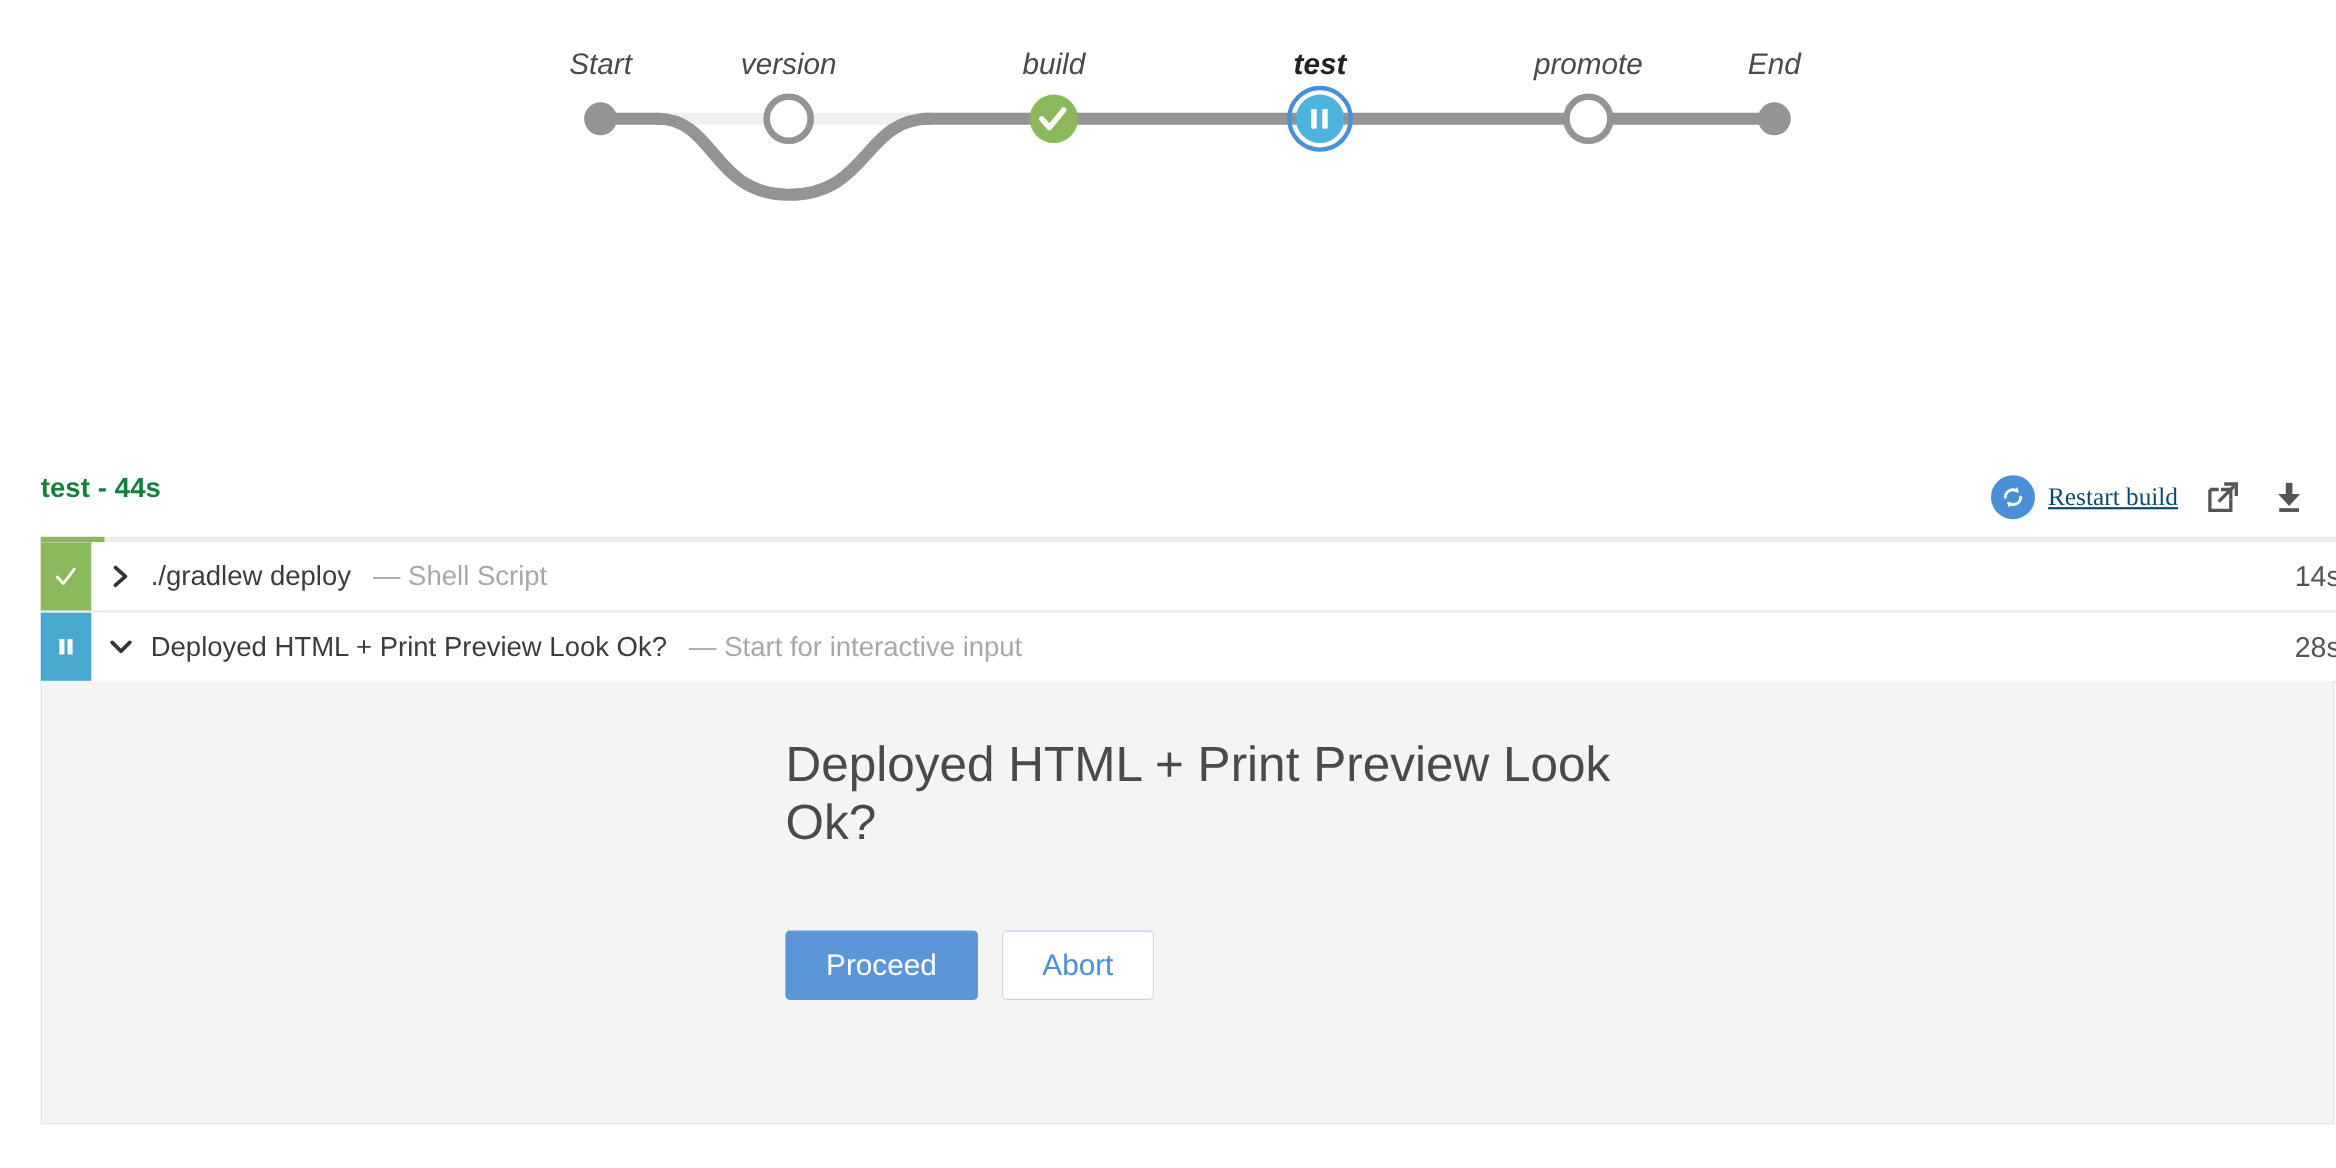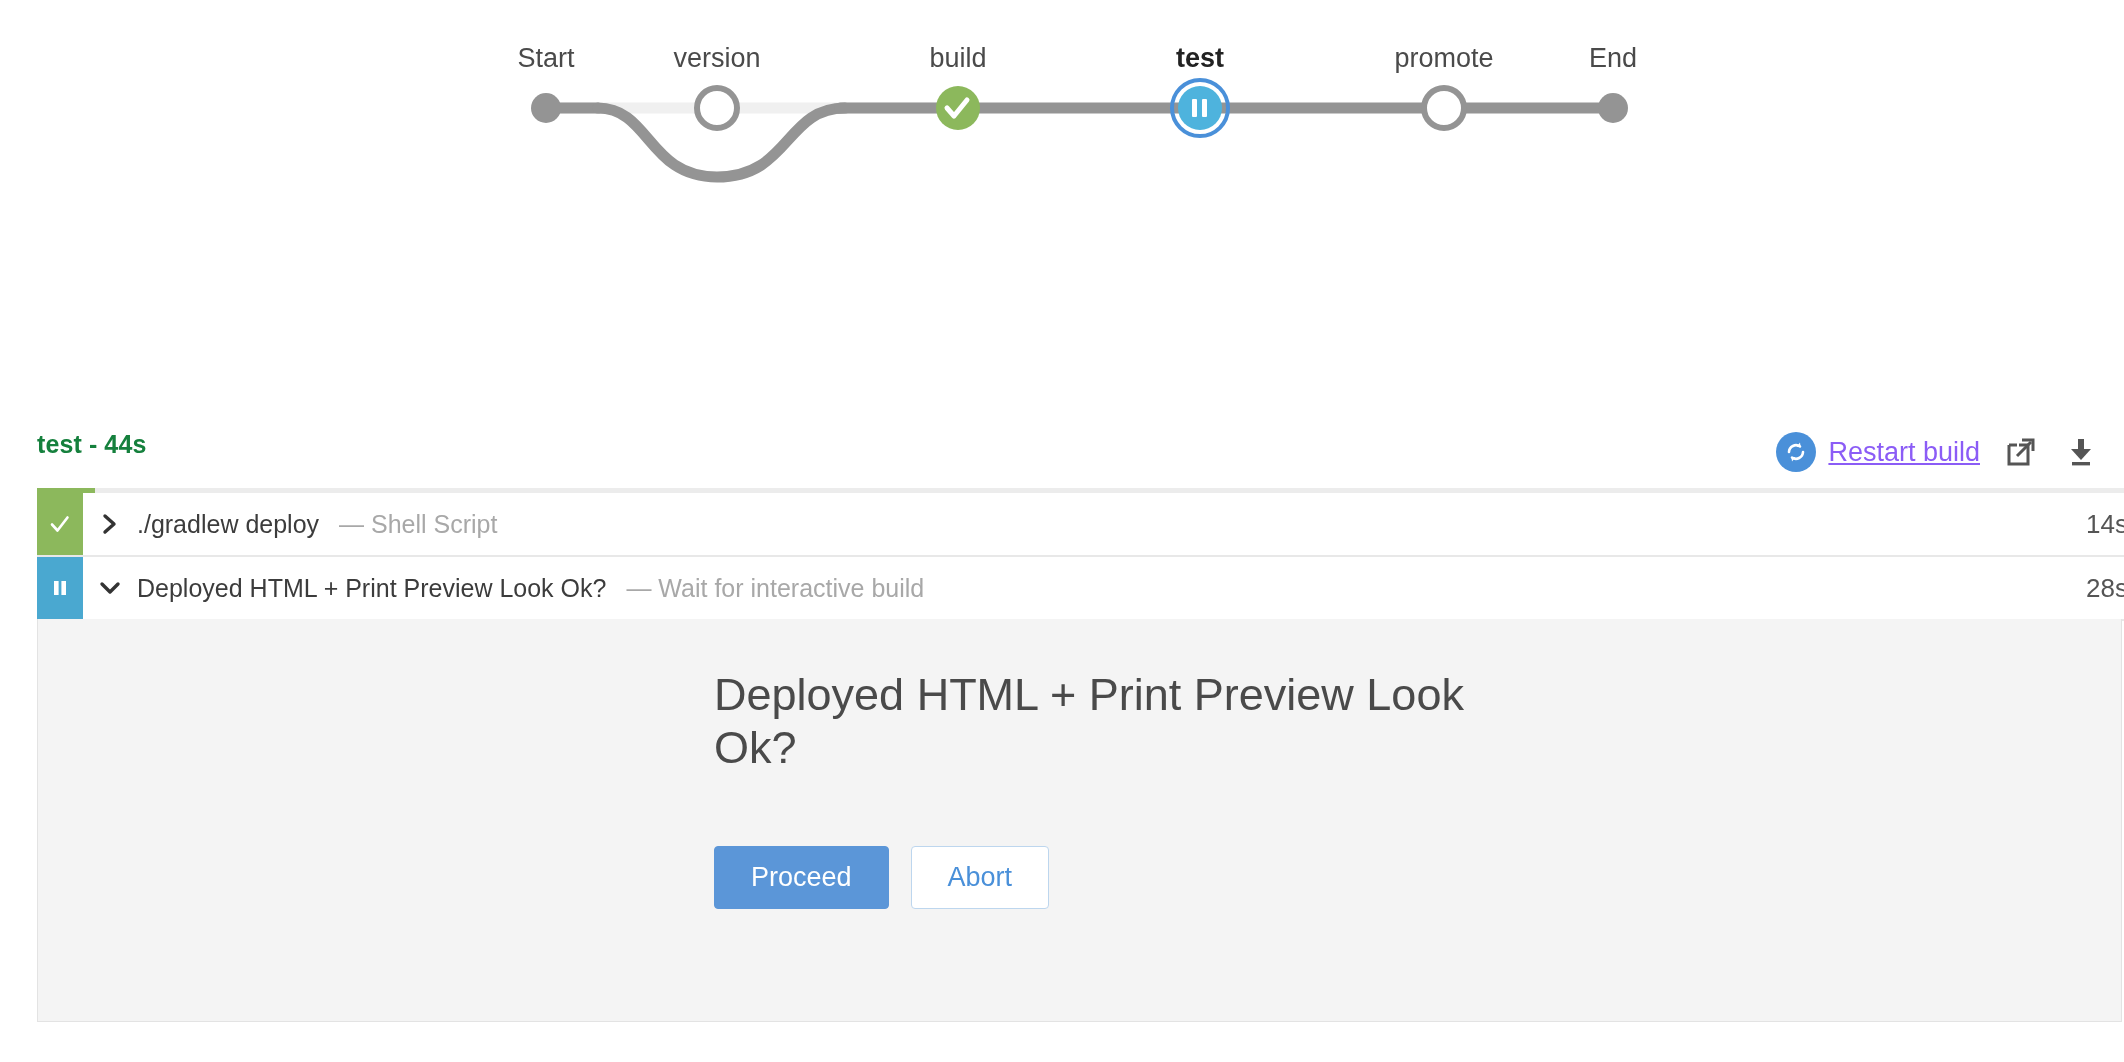--- a/index.html
+++ b/index.html
@@ -16,20 +16,21 @@
     position: relative;
   }
 
   
   .pipeline-graph {
     position: absolute;
     left: 0;
     top: 0;
     width: 2104px;
     height: 230px;
+    font-style: italic;
   }
   .pipeline-graph svg {
     display: block;
   }
   .stage-label {
     font-family: "Liberation Sans", sans-serif;
     font-size: 27px;
     fill: #4a4a4a;
   }
   .stage-label.current {
@@ -72,24 +73,25 @@
   .restart-icon {
     width: 40px;
     height: 40px;
     border-radius: 50%;
     background: #4a90d9;
     display: flex;
     align-items: center;
     justify-content: center;
   }
   .restart-link {
-    font-size: 27px;
-    color: #8b5cf6;
+    font-size: 23px;
+    color: #0c4a6e;
     text-decoration: underline;
     white-space: nowrap;
+    font-family: Liberation Serif, serif;
   }
   .icon-btn {
     width: 38px;
     height: 38px;
     display: flex;
     align-items: center;
     justify-content: center;
     cursor: pointer;
   }
 
@@ -315,21 +317,21 @@
         <rect x="7" y="6" width="4.6" height="14" fill="#ffffff"></rect>
         <rect x="14.4" y="6" width="4.6" height="14" fill="#ffffff"></rect>
       </svg>
     </span>
     <span class="step-chevron">
       <svg width="24" height="20" viewBox="0 0 24 20" xmlns="http://www.w3.org/2000/svg">
         <path d="M4,6 L12,14 L20,6" fill="none" stroke="#333333" stroke-width="3.4" stroke-linecap="round" stroke-linejoin="round"></path>
       </svg>
     </span>
     <span class="step-name">Deployed HTML + Print Preview Look Ok?</span>
-    <span class="step-type">— Wait for interactive build</span>
+    <span class="step-type">— Start for interactive input</span>
     <span class="step-duration">28s</span>
   </div>
 
 </div>
 
 <div class="input-panel">
   <div class="input-inner">
     <h2 class="input-question">Deployed HTML + Print Preview Look Ok?</h2>
     <div class="input-buttons">
       <button class="btn btn-primary">Proceed</button>

